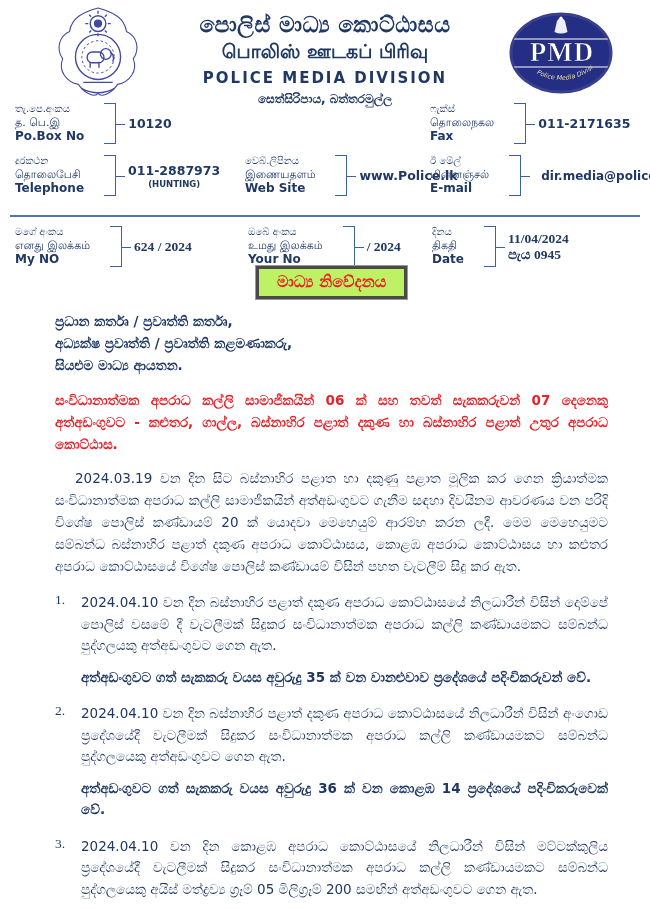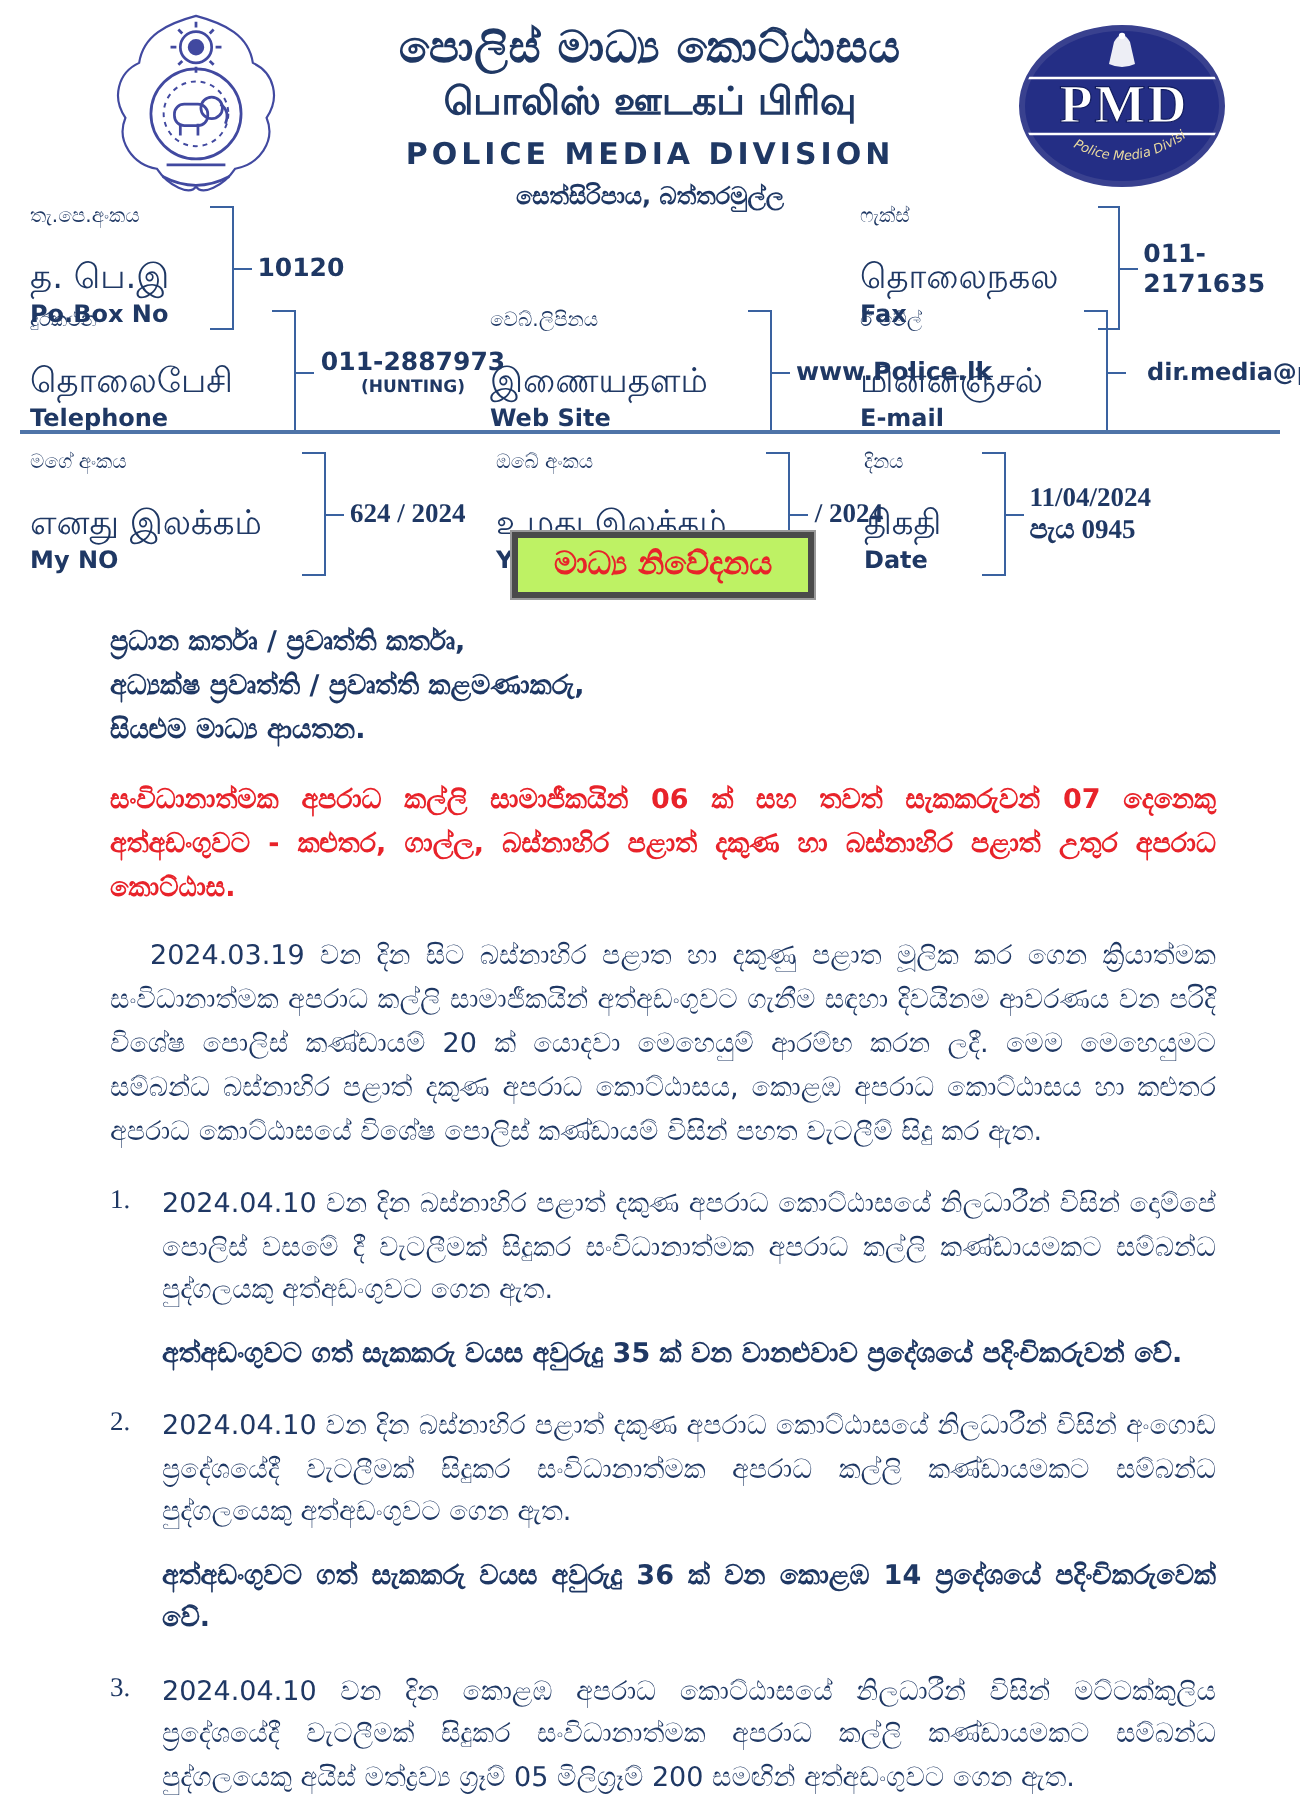--- a/index.html
+++ b/index.html
@@ -18,21 +18,21 @@
   .pmd{position:absolute;left:506px;top:10px;width:110px;height:86px;}
   .head-center{position:absolute;left:160px;top:12px;width:330px;text-align:center;}
   .head-si{font-size:22px;font-weight:bold;color:#1f3864;letter-spacing:.5px;}
   .head-ta{font-size:19px;font-weight:bold;color:#1f3864;margin-top:3px;}
   .head-en{font-size:15px;font-weight:bold;color:#1f3864;letter-spacing:2px;margin-top:4px;}
   .head-addr{font-size:12px;font-weight:bold;color:#1f3864;margin-top:5px;}
 
   .cgroup{position:absolute;display:flex;align-items:center;gap:12px;}
   .lbls{display:flex;flex-direction:column;line-height:1.25;}
   .lbl-si{font-size:10px;}
-  .lbl-ta{font-size:17px;margin-top:13px;}
+  .lbl-ta{font-size:11px;}
   .lbl-en{font-size:12px;font-weight:bold;}
   .bracket{position:relative;width:11px;margin-left:8px;align-self:stretch;
     border-top:1.5px solid #3a62a0;border-right:1.5px solid #3a62a0;border-bottom:1.5px solid #3a62a0;}
   .bracket::after{content:"";position:absolute;top:50%;right:-10px;width:10px;border-top:1.5px solid #3a62a0;}
   .cval{font-size:12.5px;font-weight:bold;color:#1f3864;}
   .cval .sub{display:block;font-size:8.5px;text-align:center;font-weight:bold;margin-top:1px;}
   .serif{font-family:"Liberation Serif","DejaVu Serif",serif;font-weight:600;font-size:13.5px;}
   .divider{position:absolute;left:10px;right:10px;top:215px;border-top:2px solid #4f74a8;}
 
   .notice-box{

